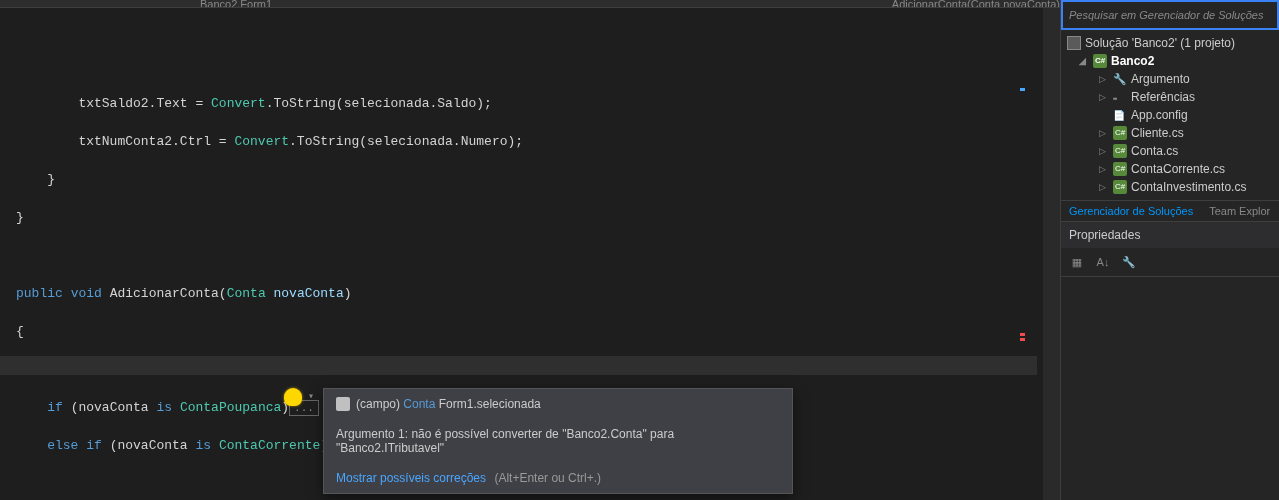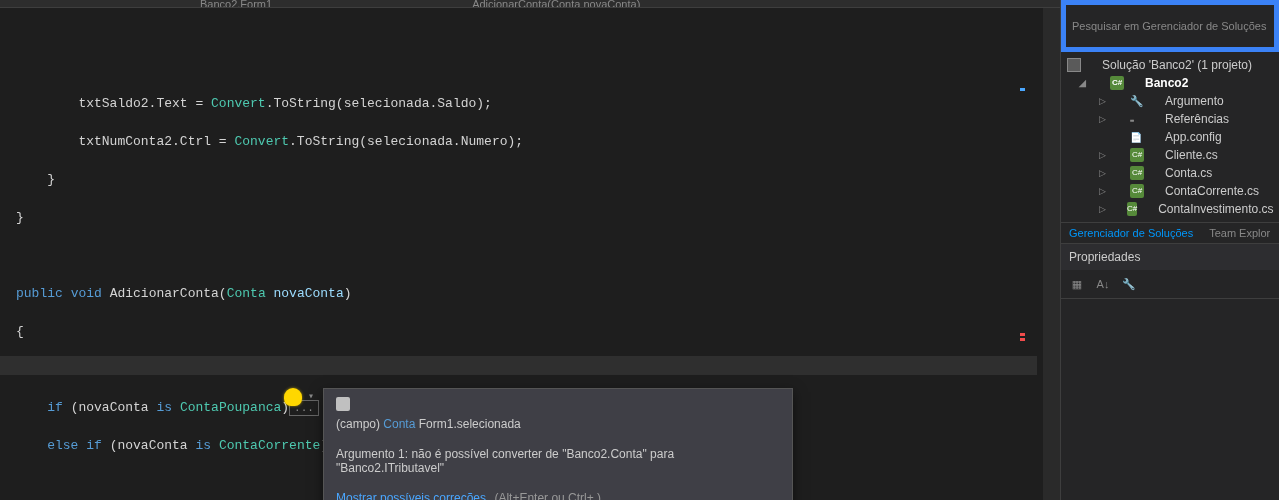--- a/index.html
+++ b/index.html
@@ -25,20 +25,21 @@
   background: #2d2d2d;
   border-bottom: 1px solid #3e3e3e;
   display: flex;
   align-items: center;
   padding-left: 200px;
   gap: 200px;
   font-size: 11px;
   color: #888;
   font-family: "Segoe UI", sans-serif;
   overflow: hidden;
+  justify-content: space-between;
 }
 .code {
   padding: 10px 0 10px 16px;
   line-height: 19px;
   white-space: pre;
   position: relative;
 }
 .ln { display: block; }
 .highlight-line {
   position: absolute;
@@ -87,21 +88,21 @@
   width: 470px;
   background: #3f3f46;
   border: 1px solid #555;
   color: #cccccc;
   font-family: "Segoe UI", sans-serif;
   font-size: 12px;
   z-index: 10;
   box-shadow: 0 4px 12px rgba(0,0,0,0.5);
 }
 .tooltip .tt-row { padding: 8px 12px; }
-.tooltip .tt-sig { display: flex; align-items: flex-start; gap: 6px; flex-direction: column; }
+.tooltip .tt-sig { display: flex; align-items: center; gap: 6px; }
 .tt-icon {
   display: inline-block;
   width: 14px; height: 14px;
   background: #c0c0c0;
   border-radius: 2px;
   position: relative;
 }
 .tt-type { color: #569cd6; }
 .tt-link { color: #4aa7ff; cursor: pointer; }
 .tt-hint { color: #999; margin-left: 5px; }
@@ -131,37 +132,38 @@
 .right-panels {
   width: 219px;
   display: flex;
   flex-direction: column;
   font-family: "Segoe UI", sans-serif;
   font-size: 12px;
   background: #252526;
   border-left: 1px solid #3e3e3e;
 }
 .search-box {
-  border: 5px solid #3b82f6;
-  padding: 15px 6px;
+  border: 2px solid #3b82f6;
+  padding: 7px 6px;
   color: #888;
   background: #252526;
   font-size: 11px;
+  font-style: italic;
 }
 .tree {
   flex: 0 0 auto;
   padding: 4px 0;
   color: #cccccc;
   background: #252526;
 }
 .tree-row {
   display: flex;
   align-items: center;
   padding: 2px 6px;
-  gap: 21px;
+  gap: 4px;
   white-space: nowrap;
   overflow: hidden;
 }
 .tree-row.selected { color: #fff; font-weight: 600; }
 .indent1 { padding-left: 18px; }
 .indent2 { padding-left: 38px; }
 .arrow { color: #888; font-size: 9px; display: inline-block; width: 10px; }
 .icon {
   display: inline-block;
   width: 14px; height: 14px;

